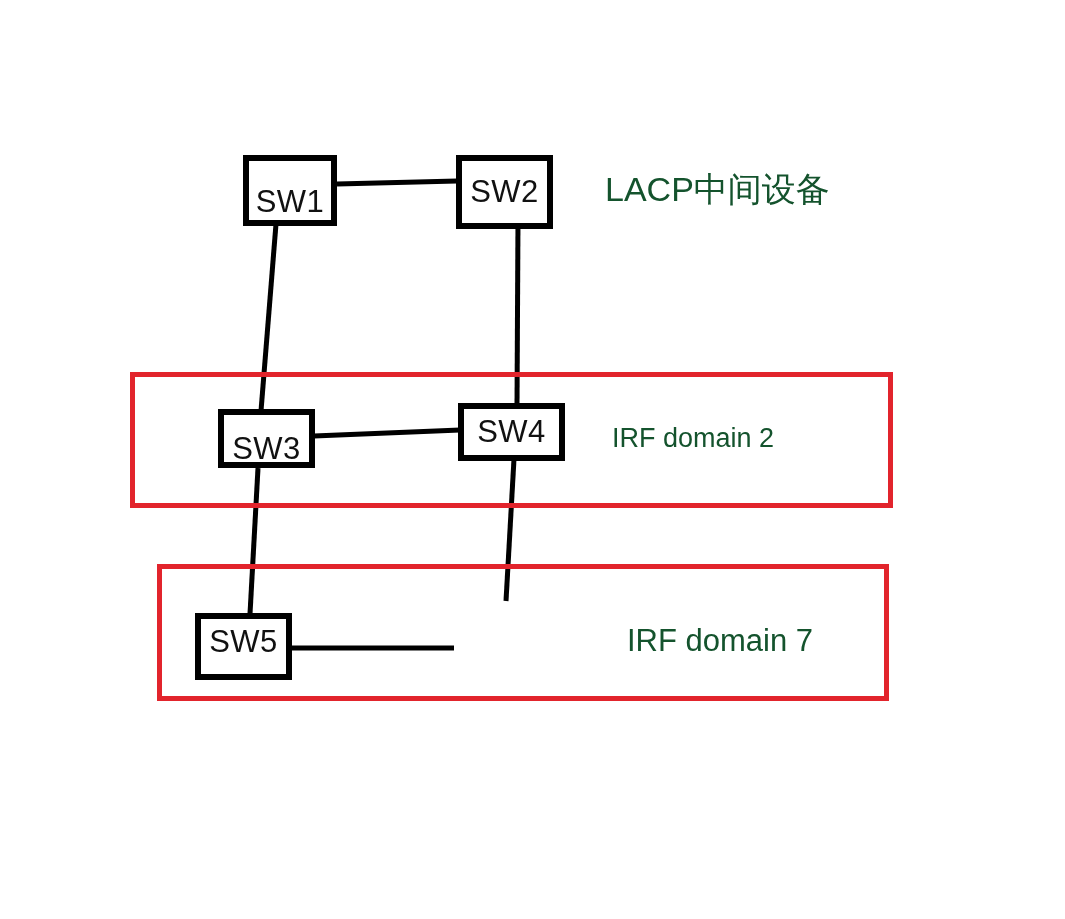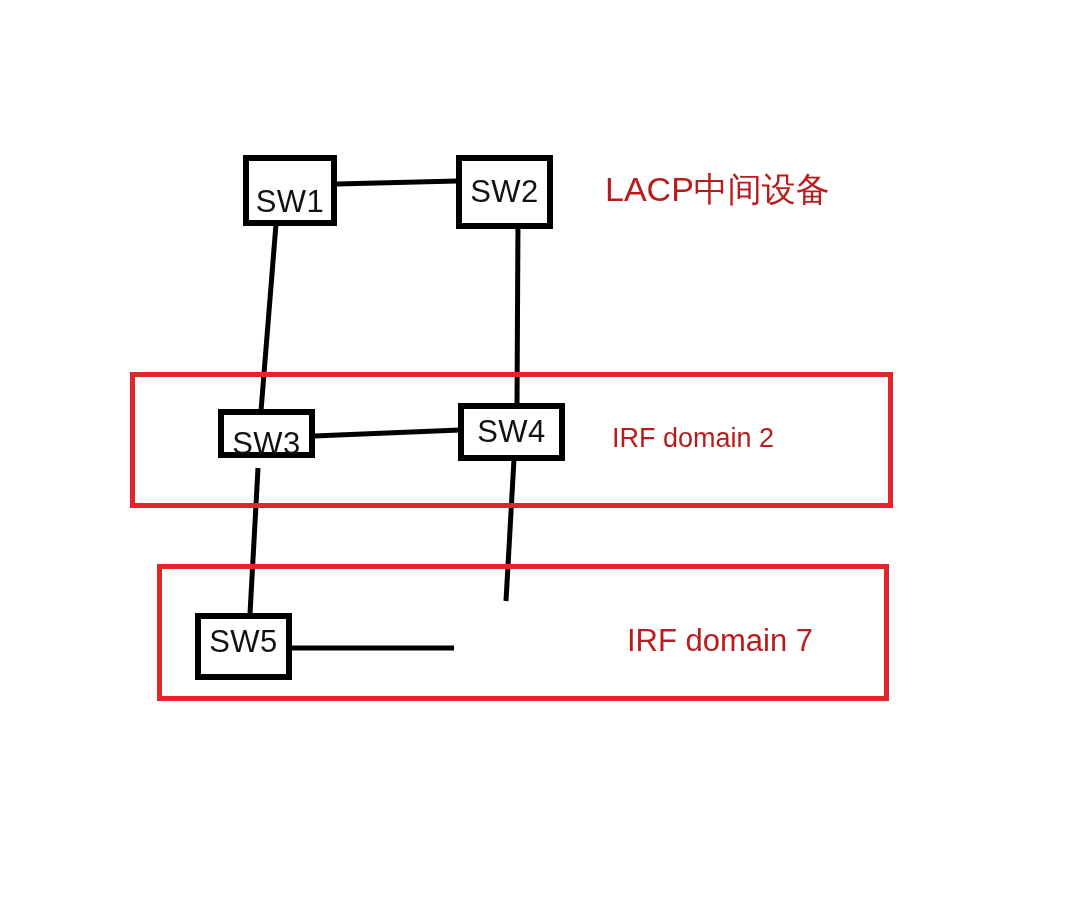--- a/index.html
+++ b/index.html
@@ -33,27 +33,27 @@
     display: flex;
     align-items: center;
     justify-content: center;
     z-index: 3;
     color: #111111;
     font-size: 31px;
     letter-spacing: 0.5px;
   }
   .node-sw1 { left: 243px; top: 155px; width: 94px;  height: 71px; align-items: flex-end; }
   .node-sw2 { left: 456px; top: 155px; width: 97px;  height: 74px; }
-  .node-sw3 { left: 218px; top: 409px; width: 97px;  height: 49px; padding-top: 20px; }
+  .node-sw3 { left: 218px; top: 409px; width: 97px;  height: 59px; padding-top: 20px; }
   .node-sw4 { left: 458px; top: 403px; width: 107px; height: 58px; }
   .node-sw5 { left: 195px; top: 613px; width: 97px;  height: 67px; align-items: flex-end; padding-bottom: 14px; }
   .node-sw6 { left: 452px; top: 599px; width: 107px; height: 72px; }
   .red-label {
     position: absolute;
-    color: #b91c1c;
+    color: #14532d;
     z-index: 4;
     white-space: nowrap;
   }
   .label-lacp    { left: 605px; top: 167px; font-size: 34px; }
   .label-domain2 { left: 612px; top: 423px; font-size: 27px; }
   .label-domain1 { left: 627px; top: 623px; font-size: 31px; }
 </style>
 </head>
 <body>
 

